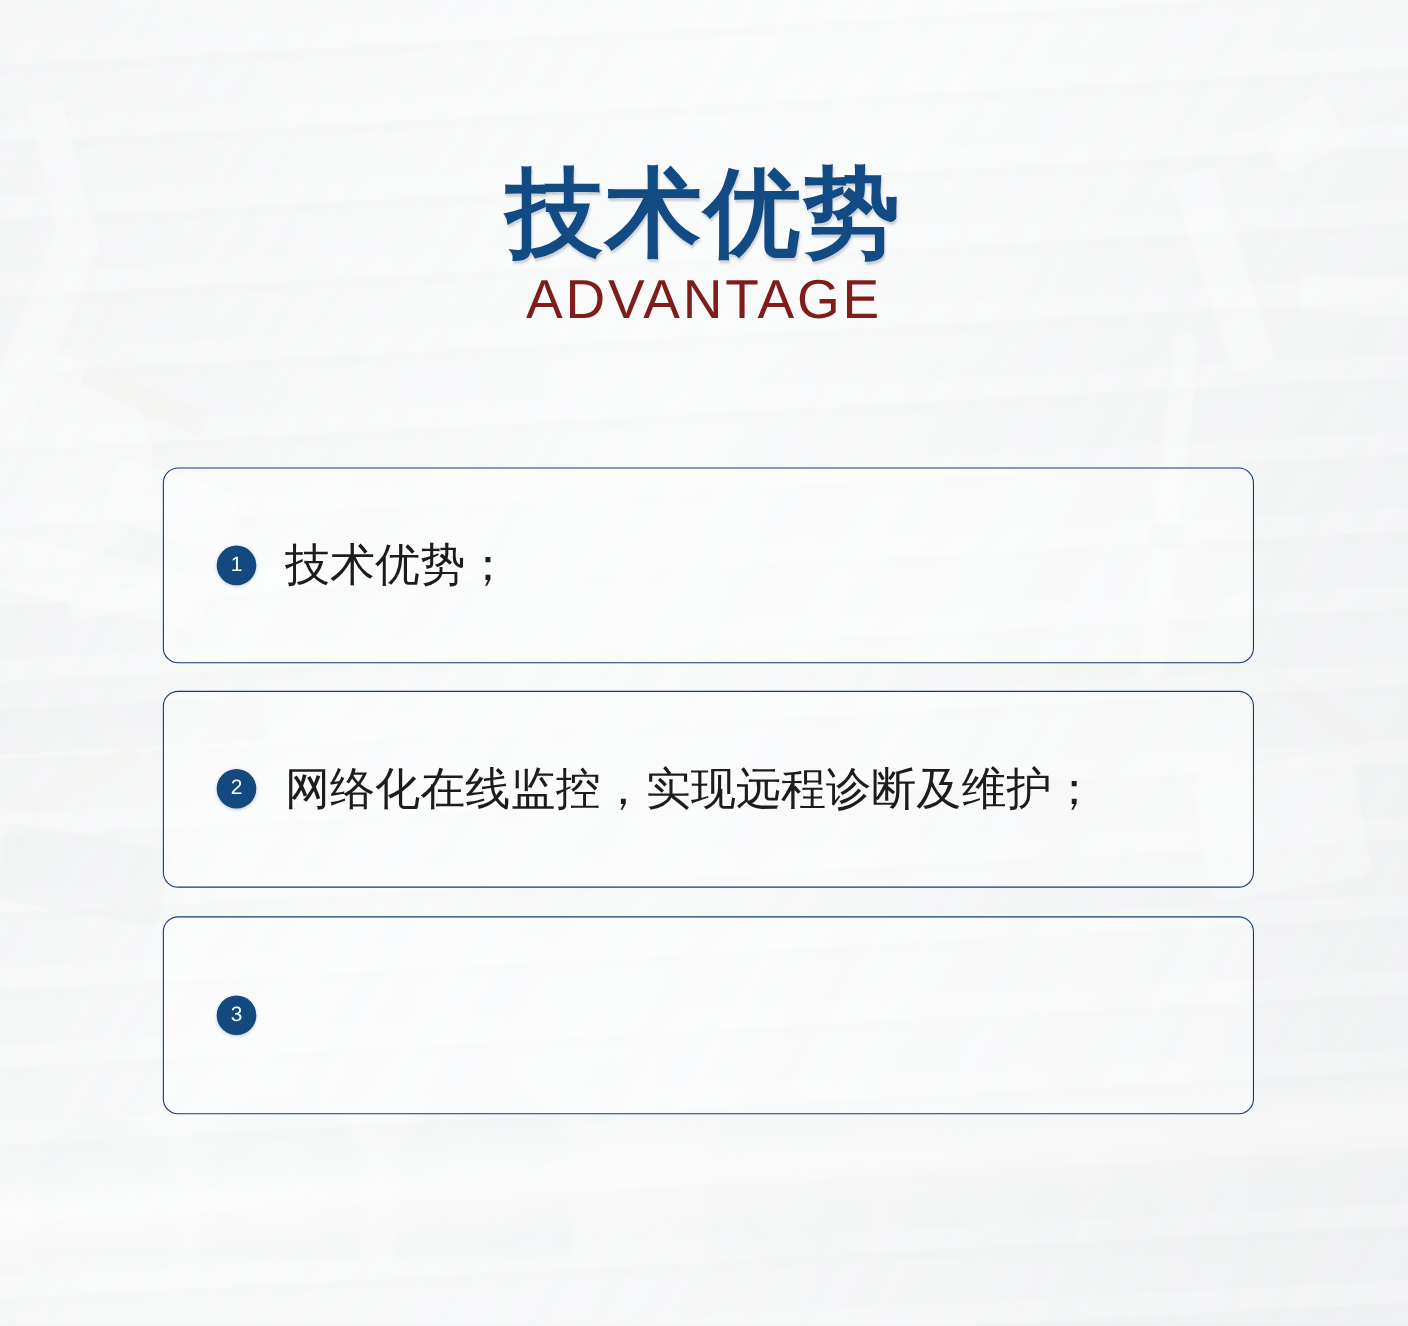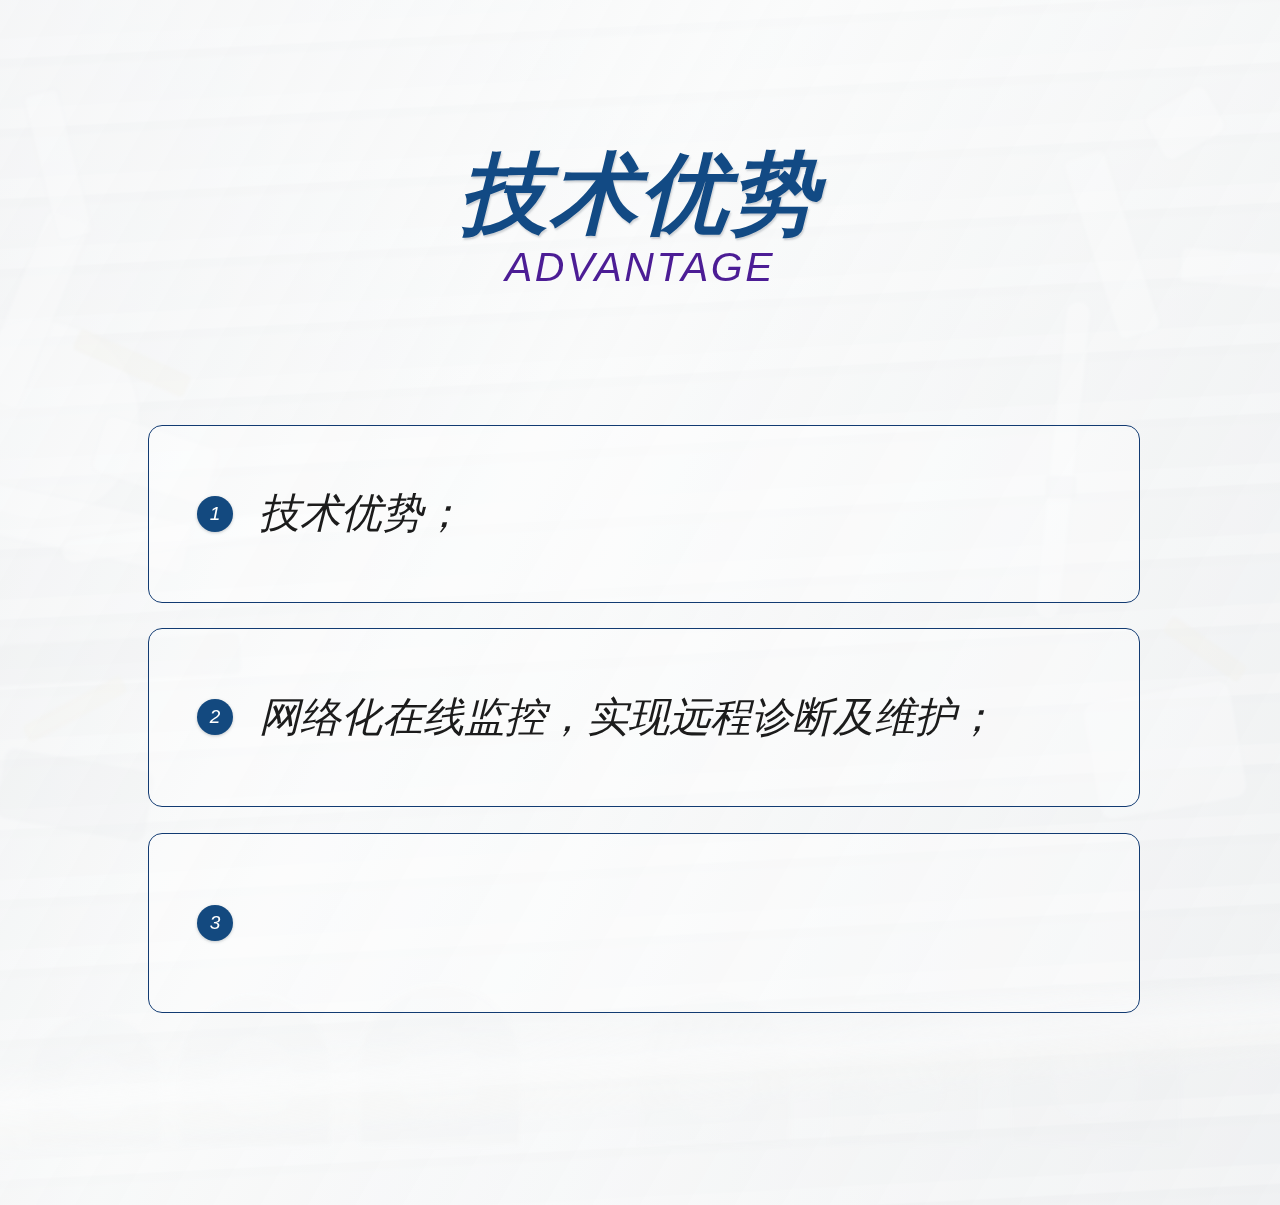--- a/index.html
+++ b/index.html
@@ -1,16 +1,16 @@
 <!DOCTYPE html>
 <html><head>
 <meta charset="utf-8">
 <title>技术优势 ADVANTAGE</title>
 <style>
-  * { margin:0; padding:0; box-sizing:border-box;font-style:italic; }
+  * { margin:0; padding:0; box-sizing:border-box; }
 
   html, body {
     width:1280px;
     height:1205px;
     overflow:hidden;
   }
 
   body {
     font-family:"Liberation Sans","DejaVu Sans",sans-serif;
     background:#eceeef;
@@ -125,24 +125,24 @@
     font-size:88px;
     line-height:1.0;
     font-weight:bold;
     color:#124a84;
     letter-spacing:2px;
     text-shadow:1px 2px 2px rgba(120,130,140,0.35);
   }
 
   #title-en {
     margin-top:8px;
-    font-size:41px;
+    font-size:50px;
     line-height:1.05;
     font-weight:300;
-    color:#4c1d95;
+    color:#7f1d1d;
     letter-spacing:2.5px;
   }
 
   
   .card {
     position:absolute;
     left:148px;
     width:992px;
     border:1.4px solid #123b72;
     border-radius:14px;

